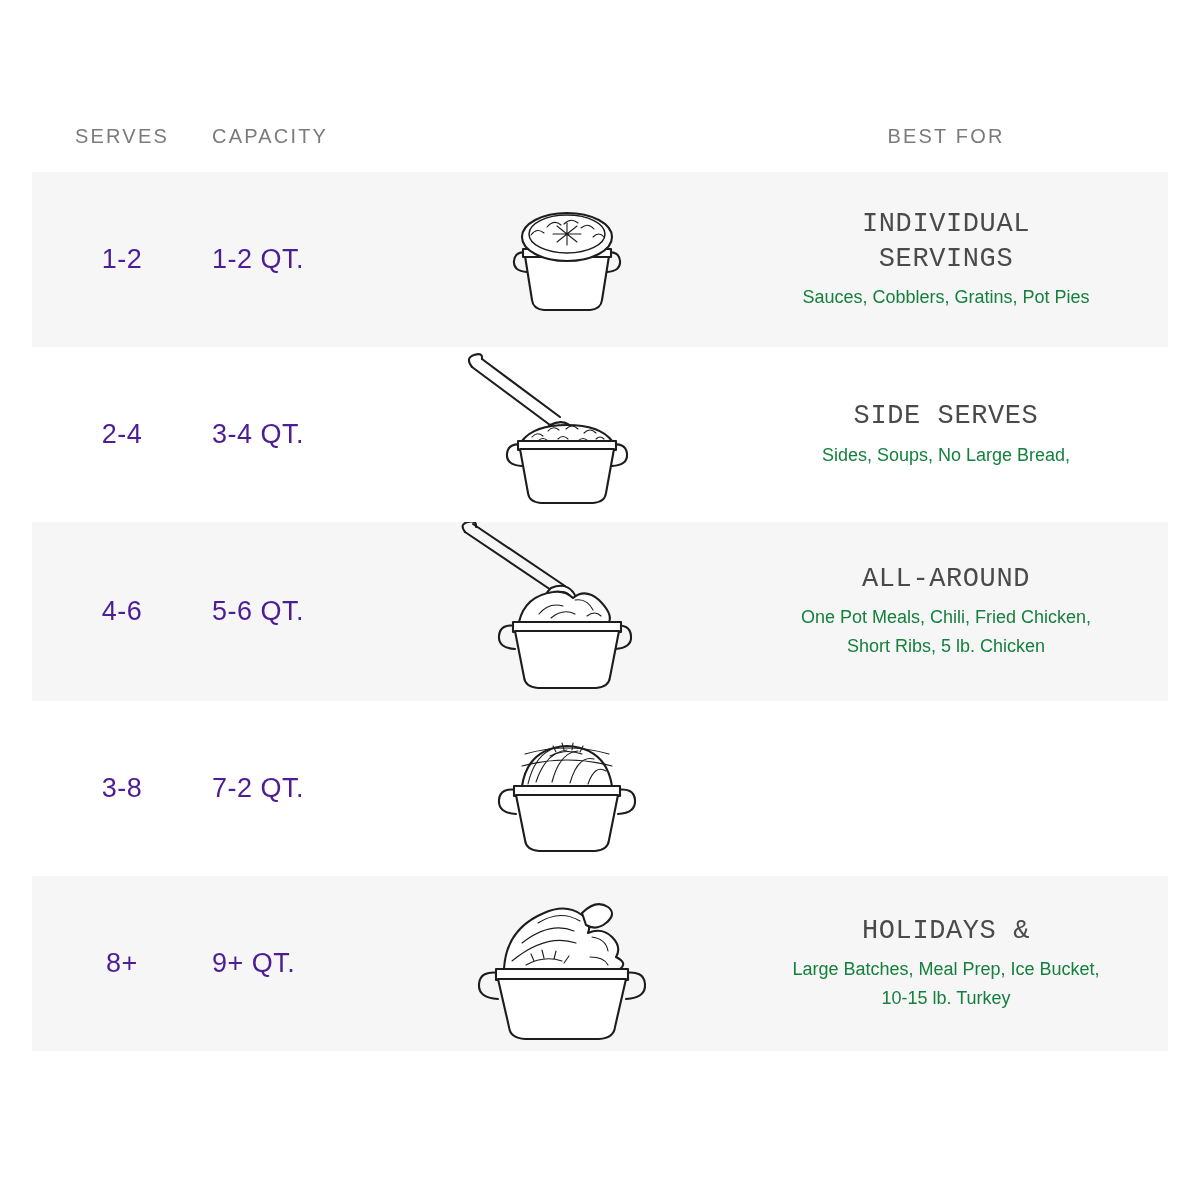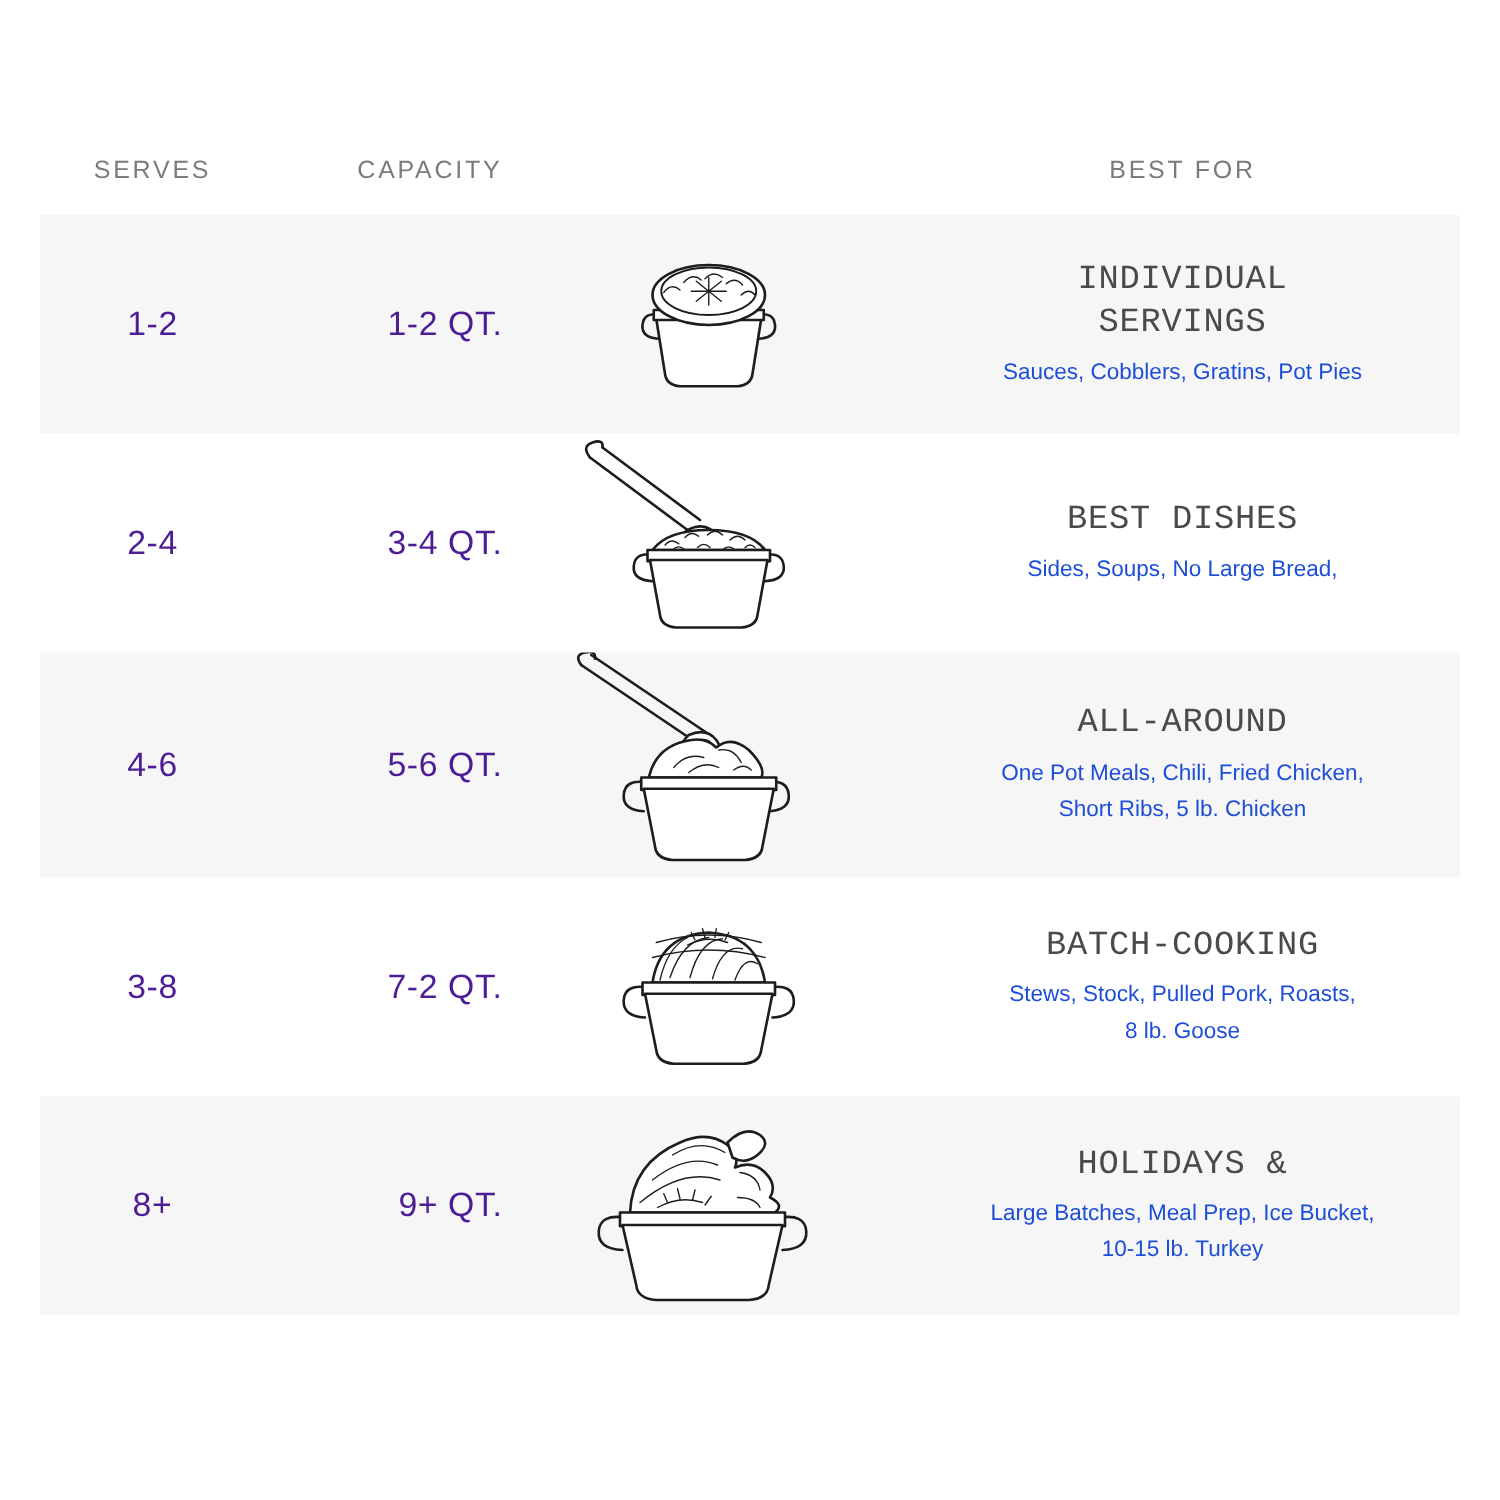--- a/index.html
+++ b/index.html
@@ -31,21 +31,21 @@
     align-items: center;
     height: 72px;
   }
   .col-serves {
     width: 180px;
     text-align: center;
     flex: 0 0 180px;
   }
   .col-capacity {
     width: 190px;
-    text-align: right;
+    text-align: left;
     flex: 0 0 190px;
   }
   .col-art {
     width: 330px;
     flex: 0 0 330px;
     display: flex;
     align-items: center;
     justify-content: center;
   }
   .col-best {
@@ -77,21 +77,21 @@
     font-size: 27px;
     color: #4a4a4a;
     letter-spacing: 0.6px;
     line-height: 1.28;
     font-weight: 400;
     font-family: Liberation Mono, monospace;
   }
   .best-sub {
     margin-top: 7px;
     font-size: 18px;
-    color: #1d4ed8;
+    color: #15803d;
     line-height: 1.6;
     font-weight: 400;
   }
   .art {
     display: block;
   }
   svg.pot {
     stroke: #1d1d1d;
     fill: none;
     stroke-width: 2.1;
@@ -189,21 +189,21 @@
             <path class="hair" d="M80 84 q5 -6 11 -1 M96 78 q5 -6 11 -1 M114 76 q6 -6 12 0 M132 80 q6 -6 12 0 M86 88 q5 -5 10 0 M106 86 q5 -5 10 0 M126 88 q5 -5 10 0 M144 86 q4 -4 8 0"></path>
 
             <path class="wh" d="M66 88 h98 v9 h-98 z"></path>
 
             <path class="wh" d="M68 96 h94 l-8 44 q-1 9 -13 10 h-52 q-12 -1 -13 -10 z"></path>
           </svg>
         </span>
       </div>
       <div class="col-best">
         <div class="best-title">
-          <div>BEST DISHES</div>
+          <div>SIDE SERVES</div>
         </div>
         <div class="best-sub">
           <div>Sides, Soups, No Large Bread,</div>
         </div>
       </div>
     </div>
 
     <div class="row shaded">
       <div class="col-serves">
         <span class="cell-value">4-6</span>
@@ -262,29 +262,20 @@
             <path class="hair" d="M70 54 q45 -12 90 0 M73 42 q42 -12 84 0"></path>
 
             <path class="hair" d="M98 44 q16 -8 32 -2 M104 40 l-3 -6 M112 38 l-2 -7 M120 38 l1 -7 M128 40 l3 -6"></path>
 
             <path class="wh" d="M62 74 h106 v10 h-106 z"></path>
 
             <path class="wh" d="M64 83 h102 l-9 45 q-1 10 -14 11 h-56 q-13 -1 -14 -11 z"></path>
           </svg>
         </span>
       </div>
-      <div class="col-best">
-        <div class="best-title">
-          <div>BATCH-COOKING</div>
-        </div>
-        <div class="best-sub">
-          <div>Stews, Stock, Pulled Pork, Roasts,</div>
-          <div>8 lb. Goose</div>
-        </div>
-      </div>
     </div>
 
     <div class="row shaded">
       <div class="col-serves">
         <span class="cell-value">8+</span>
       </div>
       <div class="col-capacity">
         <span class="cell-value">9+ QT.</span>
       </div>
       <div class="col-art">

